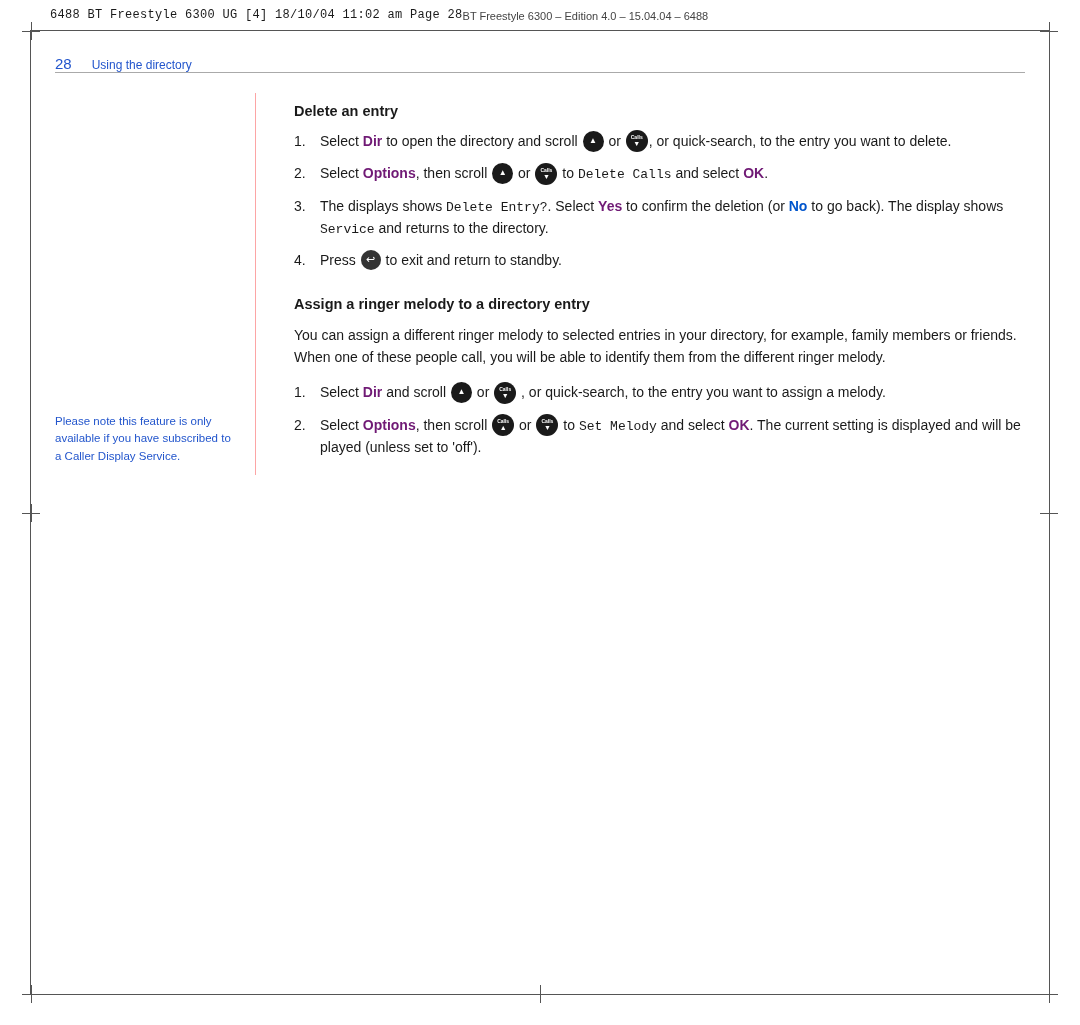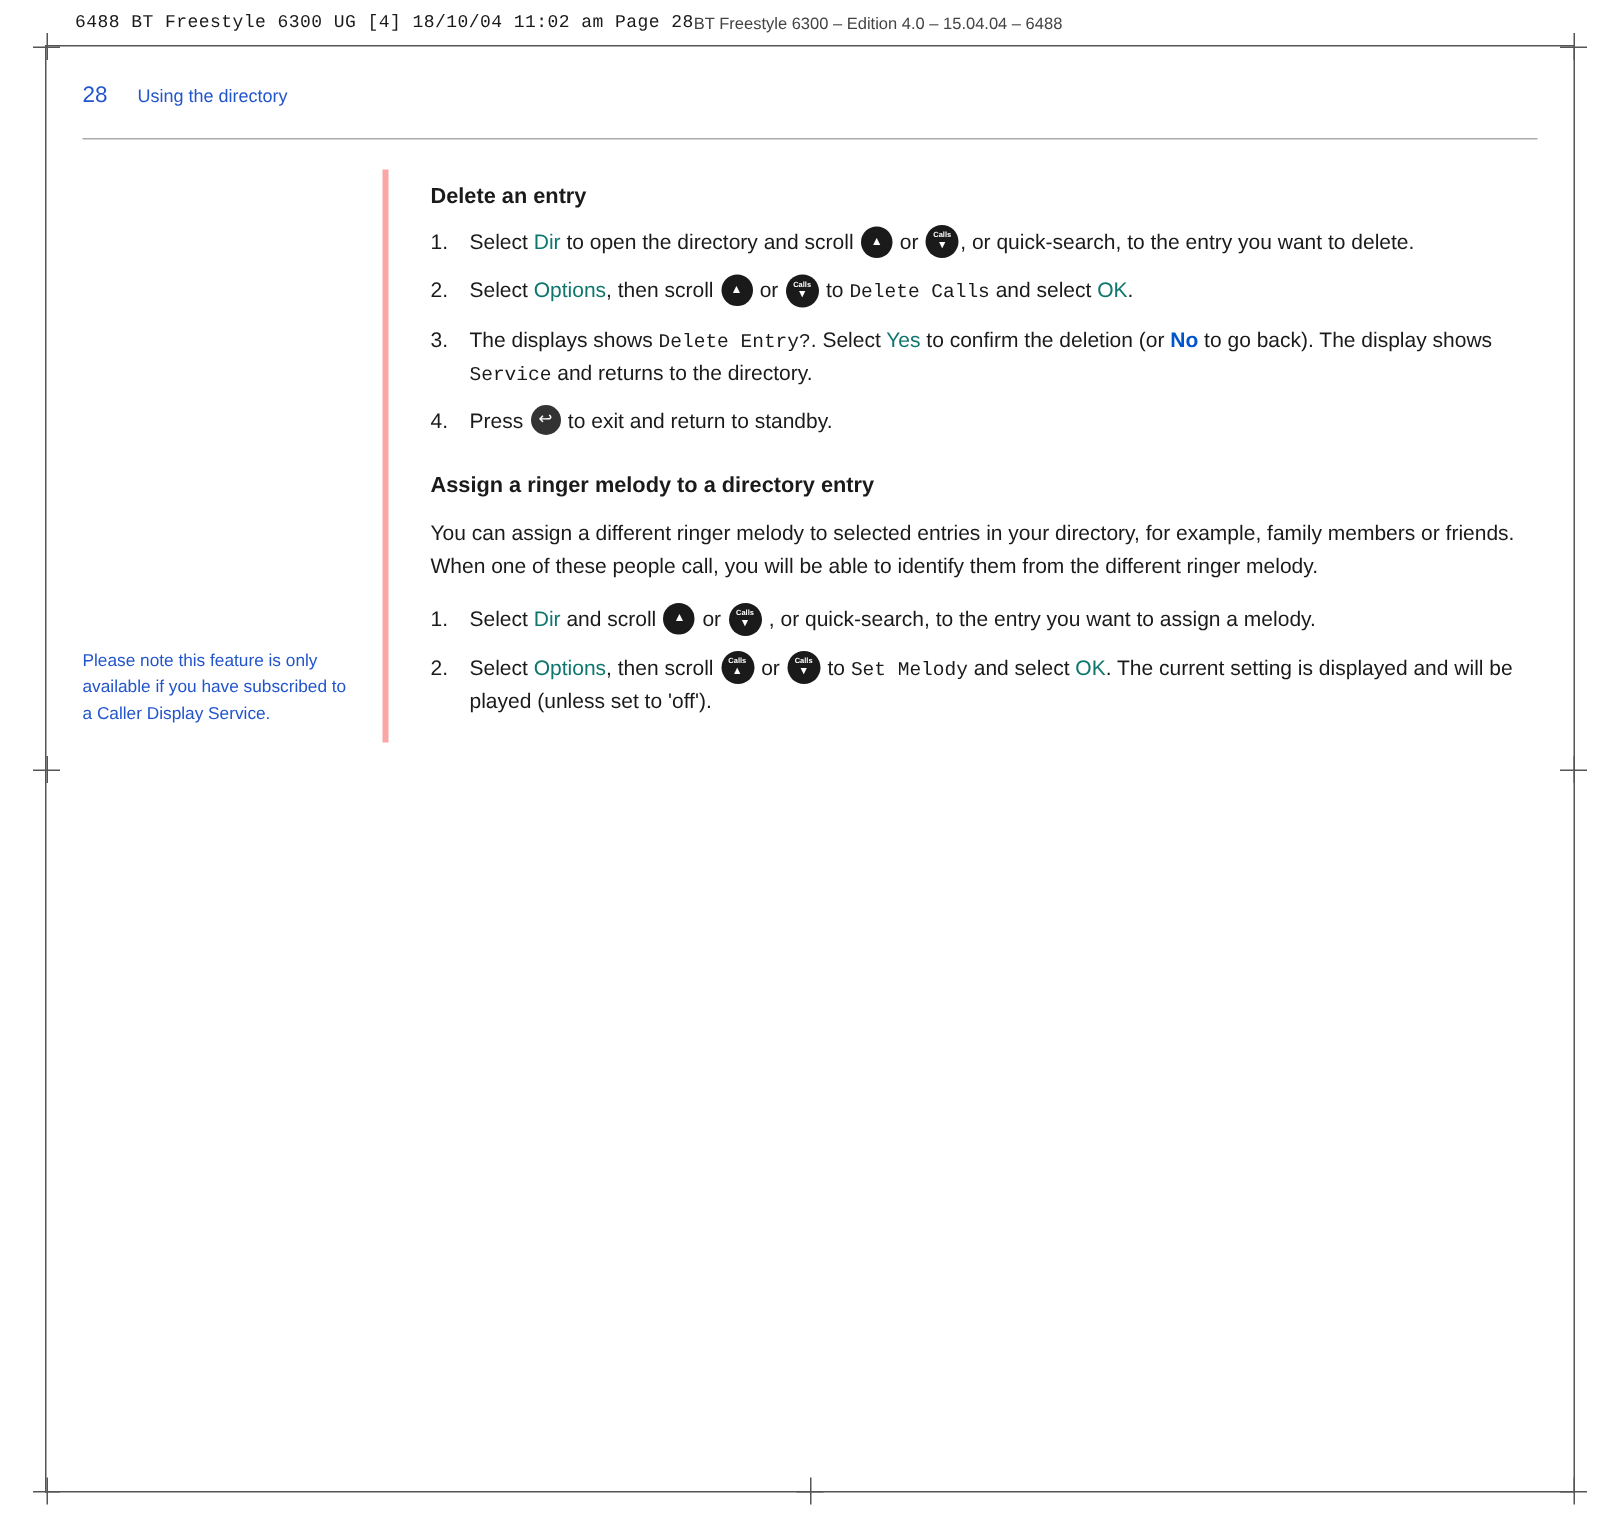--- a/index.html
+++ b/index.html
@@ -96,21 +96,21 @@
       left: 55px;
       right: 55px;
       bottom: 55px;
     }
 
     
     .page-header {
       display: flex;
       align-items: baseline;
       gap: 20px;
-      margin-bottom: 20px;
+      margin-bottom: 0;
     }
     .page-number {
       color: #2255cc;
       font-size: 15px;
       font-weight: normal;
     }
     .page-title {
       color: #2255cc;
       font-size: 12px;
       font-weight: normal;
@@ -131,22 +131,22 @@
 
     .left-col {
       width: 200px;
       min-width: 200px;
       padding-right: 20px;
       padding-top: 320px;
     }
 
     .right-col {
       flex: 1;
-      border-left: 4px solid #fca5a5;
-      padding-left: 28px;
+      border-left: 1px solid #fca5a5;
+      padding-left: 38px;
     }
 
     .sidebar-note {
       font-size: 11.5px;
       color: #2255cc;
       line-height: 1.5;
     }
 
     
     .section-heading {
@@ -182,22 +182,22 @@
 
     
     .para {
       font-size: 14px;
       line-height: 1.6;
       margin-bottom: 14px;
     }
 
     
     .blue-bold {
-      color: #0f766e;
-      font-weight: normal;
+      color: #701a75;
+      font-weight: bold;
     }
     .blue-bold-no  { color: #0055cc; font-weight: bold; }
 
     
     .mono {
       font-family: 'Courier New', monospace;
       font-size: 13px;
     }
 
     

